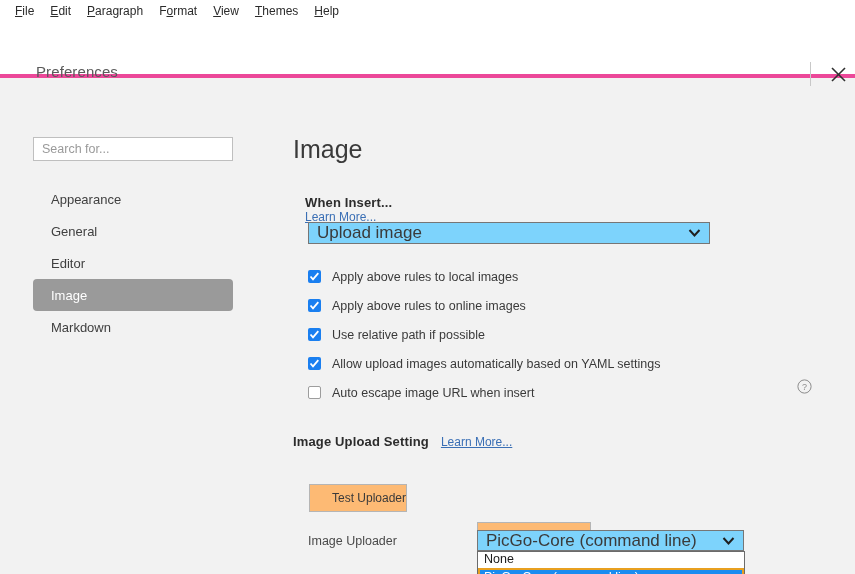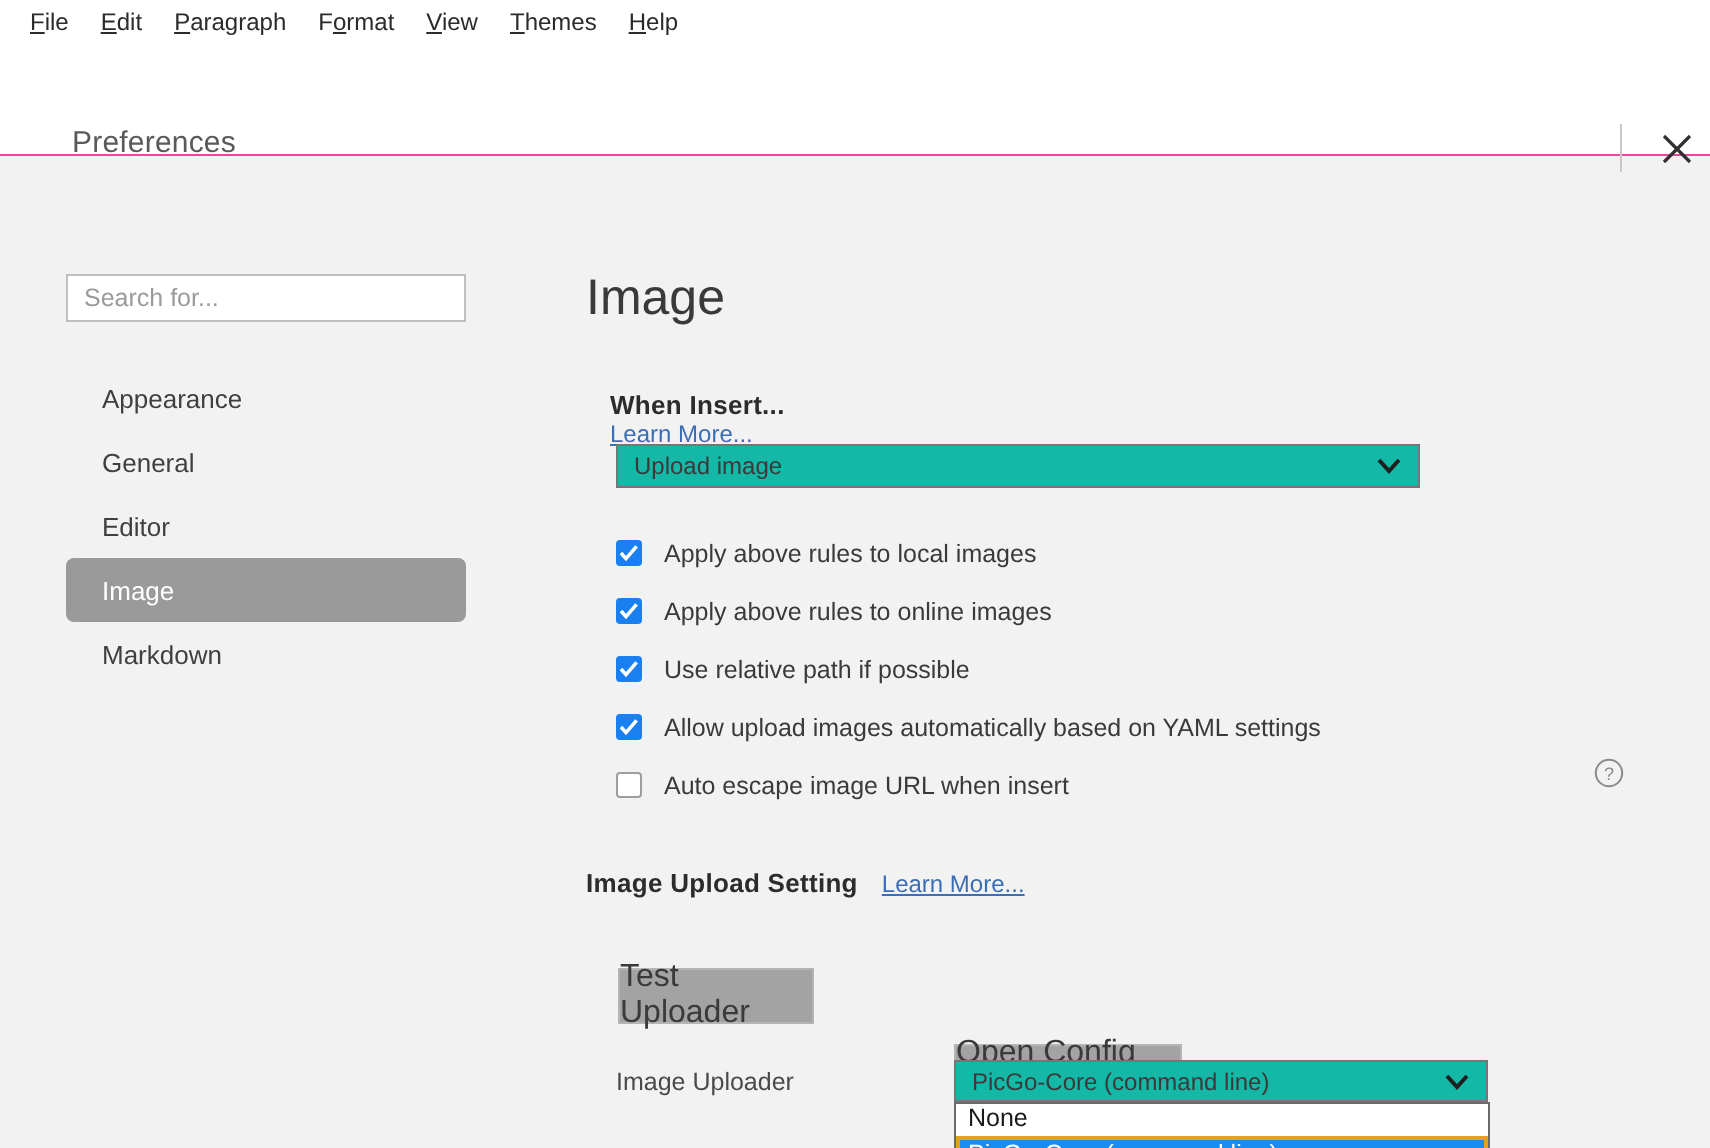--- a/index.html
+++ b/index.html
@@ -38,21 +38,21 @@
   }
   .menu-item .acc { text-decoration: underline; }
 
   
   #titlebar {
     position: absolute;
     left: 0; top: 23px;
     width: 855px;
     height: 55px;
     background: #ffffff;
-    border-bottom: 1px solid #ec4899;
+    border-bottom: 4px solid #ec4899;
   }
   #prefs-title {
     position: absolute;
     left: 36px; top: 40px;
     font-size: 15px;
     color: #5a5a5a;
     letter-spacing: 0.1px;
   }
   #titlebar-divider {
     position: absolute;
@@ -147,25 +147,25 @@
     text-decoration: underline;
     margin-left: 12px;
     cursor: pointer;
   }
   #when-insert-head { left: 23px; top: 116px; flex-direction: column; }
   #upload-setting-head { left: 23px; top: 355px; }
 
   
   .select-box {
     position: absolute;
-    background: #14b8a6;
+    background: #7dd3fc;
     border: 1px solid #767676;
     display: flex;
     align-items: center;
-    font-size: 12px;
+    font-size: 17px;
     color: #3a3a3a;
     padding-left: 8px;
     cursor: pointer;
   }
   .select-arrow {
     position: absolute;
     right: 8px;
     top: 50%;
     transform: translateY(-50%);
     display: flex;
@@ -224,28 +224,28 @@
   
   #uploader-label {
     position: absolute;
     left: 38px; top: 455px;
     font-size: 12.5px;
     color: #4a4a4a;
   }
 
   .plain-button {
     position: absolute;
-    background: #a3a3a3;
+    background: #fdba74;
     border: 1px solid #b5b5b5;
     font-family: "Liberation Sans", sans-serif;
-    font-size: 16px;
+    font-size: 12px;
     color: #3a3a3a;
     display: flex;
     align-items: center;
-    justify-content: center;
+    justify-content: flex-end;
     cursor: pointer;
   }
   #test-uploader-button {
     left: 39px; top: 405px;
     width: 98px; height: 28px;
   }
   #open-config-button {
     left: 207px; top: 443px;
     width: 114px; height: 28px;
   }

